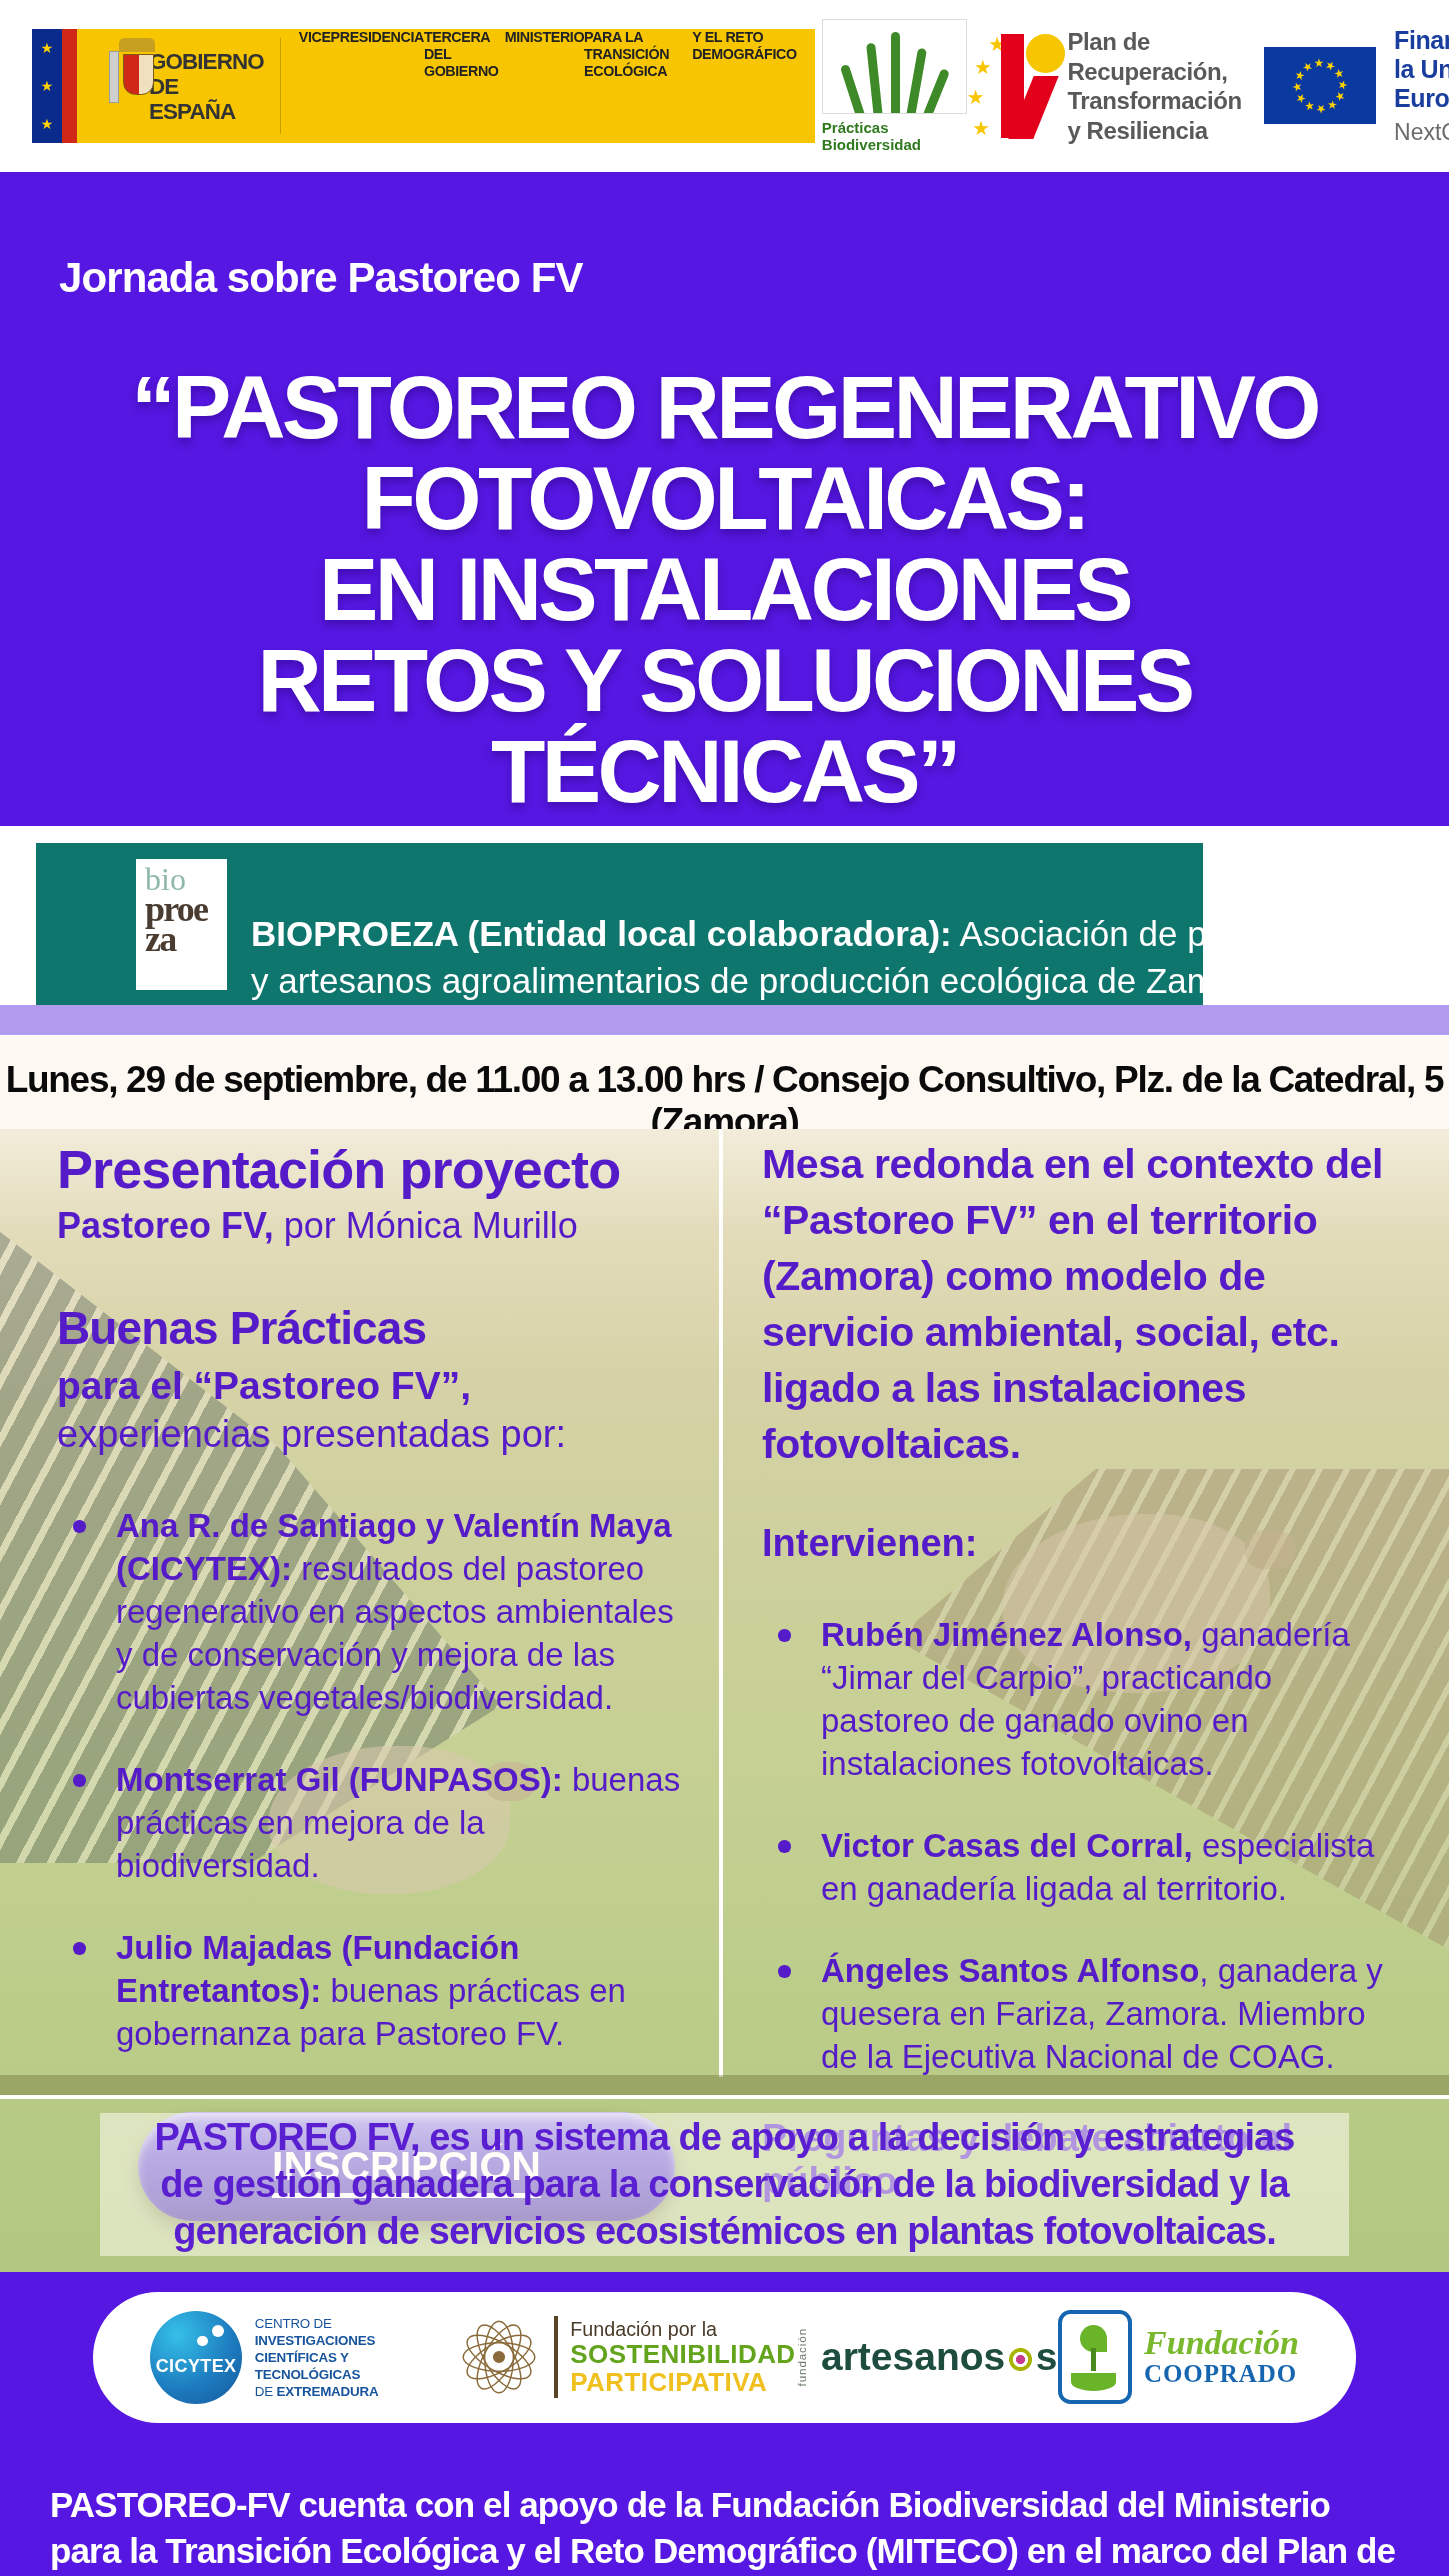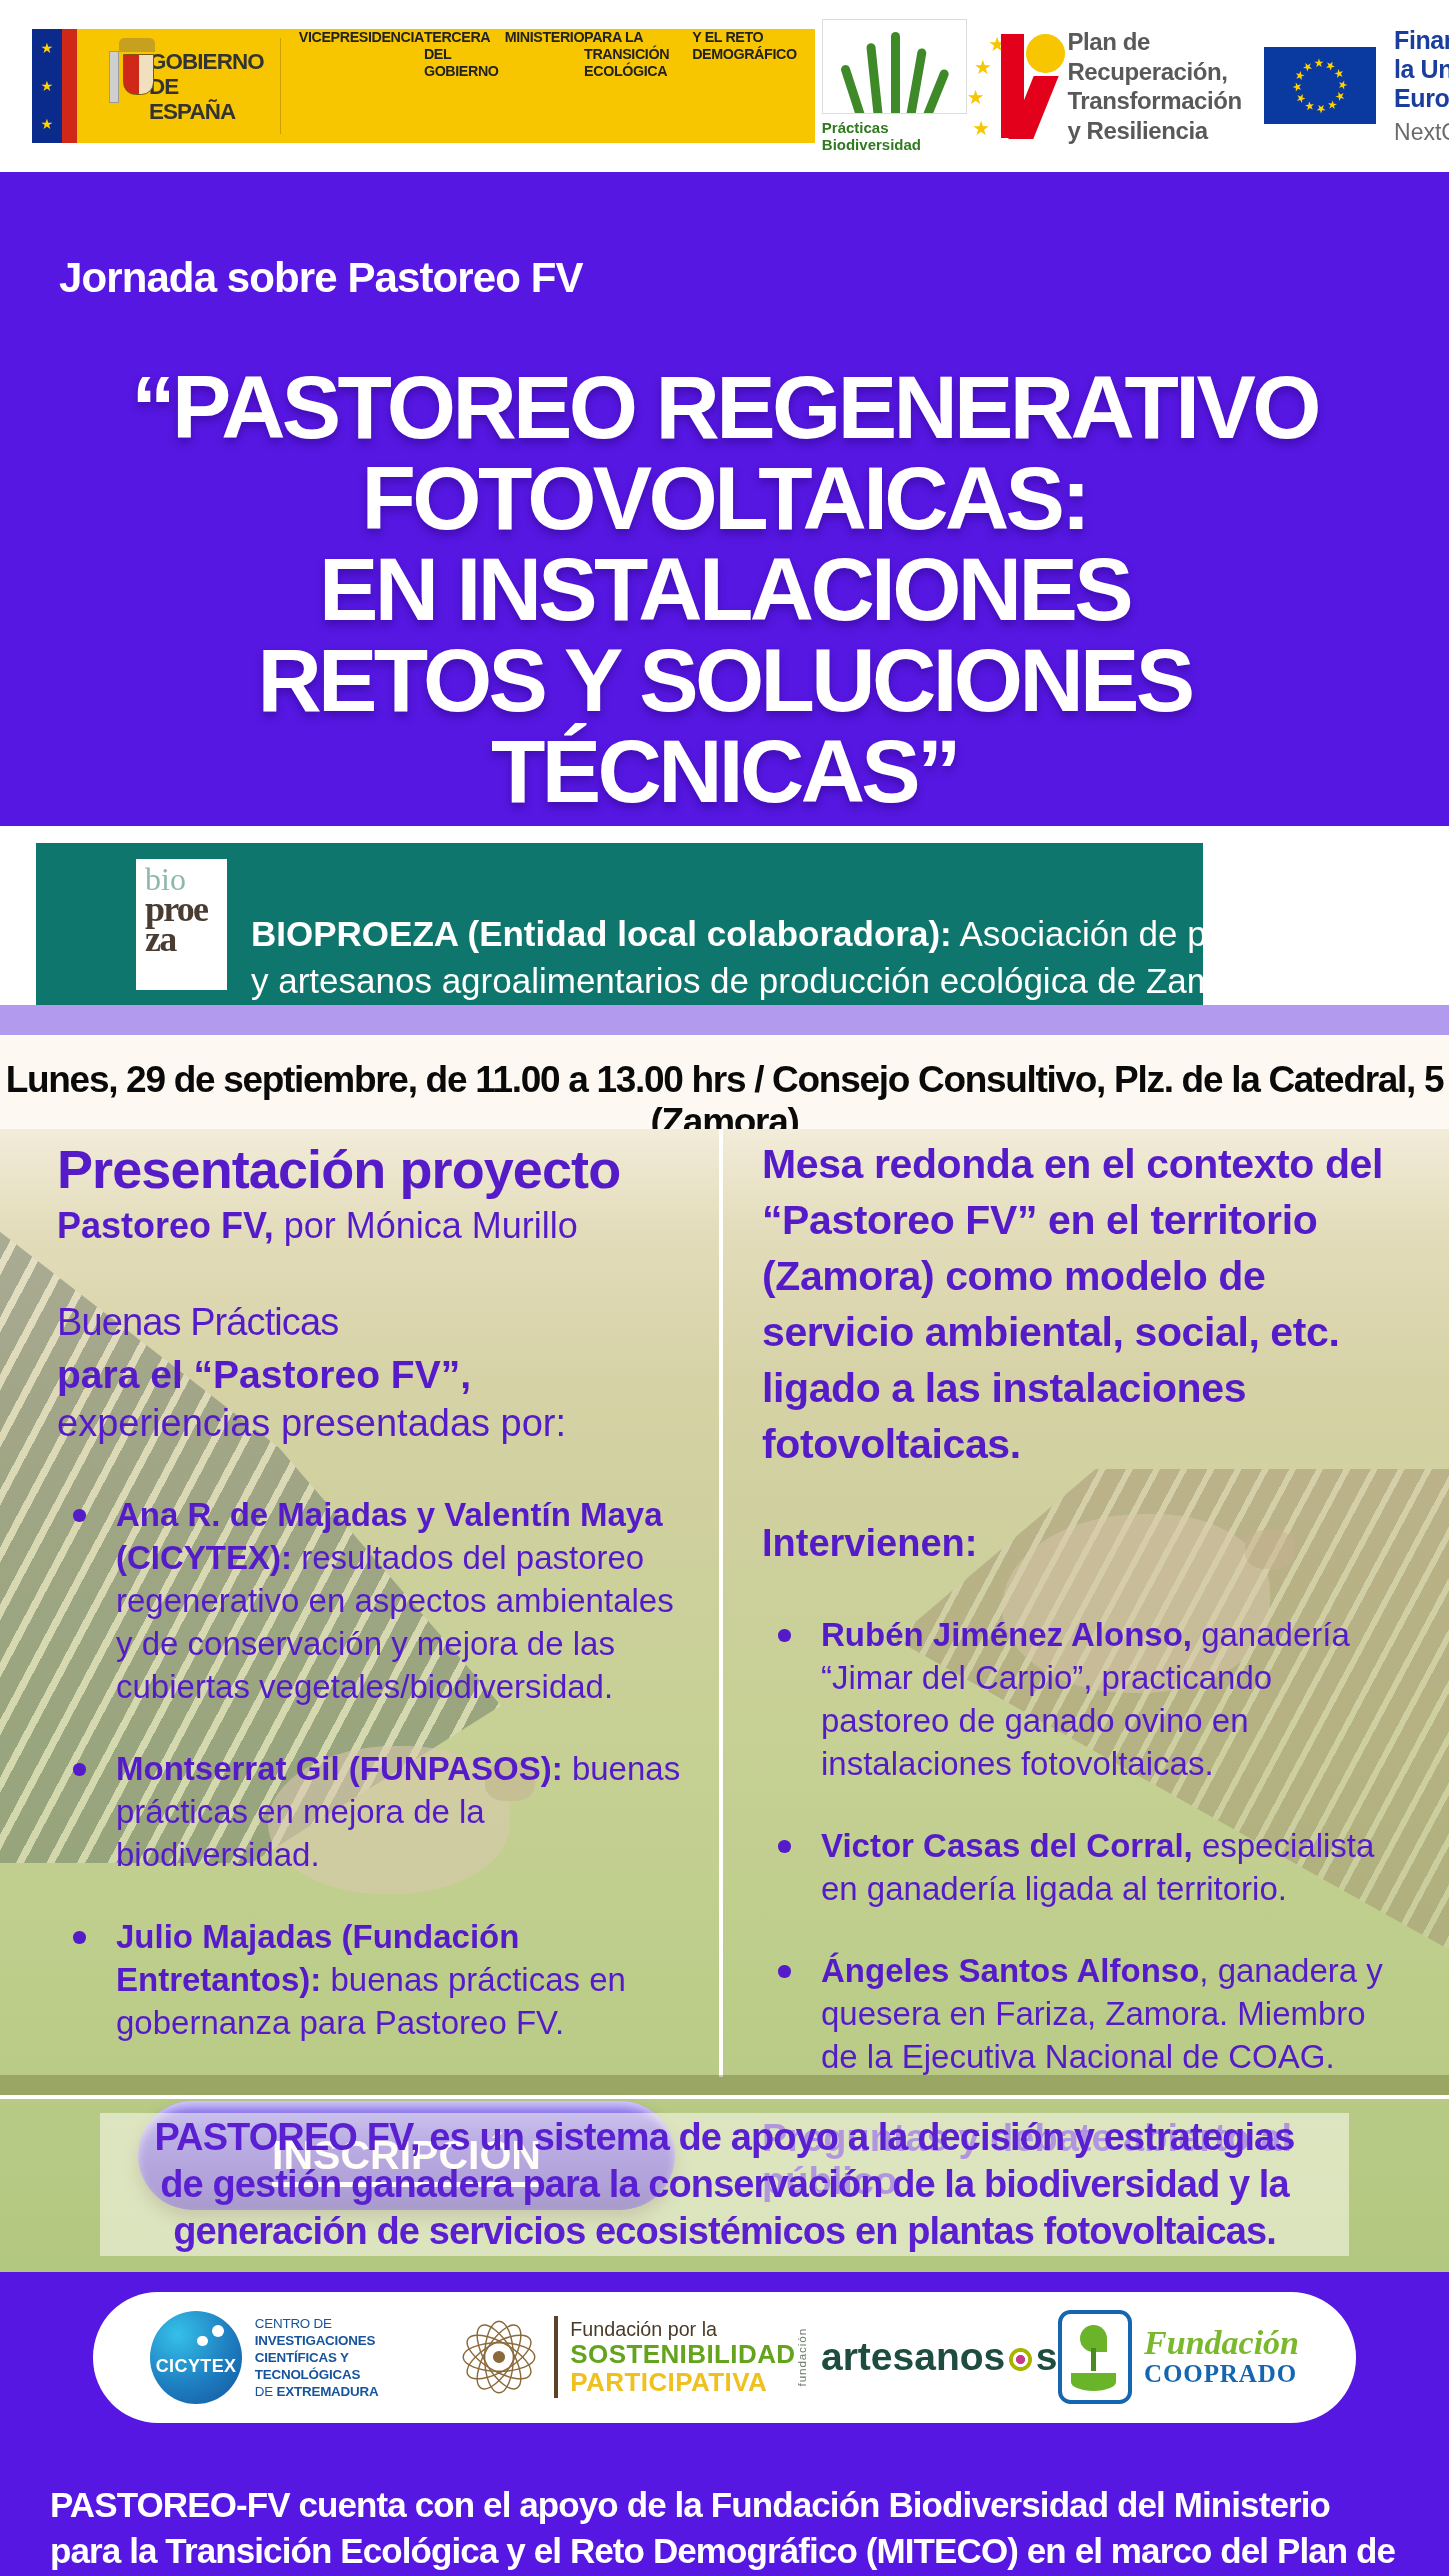--- a/index.html
+++ b/index.html
@@ -72,21 +72,21 @@
   .sheep.s1{left:268px;top:617px;width:242px;height:148px;}
   .sheep.s2{left:1002px;top:385px;width:268px;height:179px;opacity:.45;}
   .sheep .head{position:absolute;right:-25px;top:16px;width:50px;height:39px;background:#cbb folds;background:#c9b294;border-radius:40%;}
   .vline{position:absolute;left:719px;top:0;width:3.6px;height:948px;background:#fff;}
   .col{position:absolute;top:0;color:#551bc9;}
   .colL{left:57px;width:626px;}
   .colR{left:762px;width:631px;}
   .h1{font-size:54px;font-weight:bold;letter-spacing:-0.9px;margin:9px 0 1.8px;}
   .sub{font-size:36px;line-height:47px;margin:0 0 7.2px;}
   .sub b{font-weight:bold;}
-  .h2{font-size:38px;font-weight:normal;letter-spacing:-0.9px;margin:52px 0 4px;}
+  .h2{font-size:46px;font-weight:bold;letter-spacing:-0.9px;margin:52px 0 4px;}
   .h2b{font-size:39px;font-weight:bold;margin:9px 0 0;}
   .h2c{font-size:38px;margin:5.4px 0 0;}
   ul.blist{list-style:none;margin:48px 0 0;padding:0;}
   ul.blist li{position:relative;padding-left:59px;font-size:33px;line-height:43px;margin-bottom:39px;}
   ul.blist li::before{content:"";position:absolute;left:16px;top:16px;width:12.5px;height:12.5px;border-radius:50%;background:#551bc9;}
   ul.blist b{font-weight:bold;}
   .intro{font-size:41px;line-height:56px;font-weight:bold;letter-spacing:-0.4px;margin:7.2px 0 0;}
   .interv{font-size:38px;font-weight:bold;margin:50px 0 0;}
   .closing{font-size:38px;font-weight:bold;margin:9px 0 0;}
   .btn{position:relative;display:block;margin:57px 0 0 81px;width:537px;height:109px;border:none;cursor:pointer;
@@ -253,21 +253,21 @@
       </div>
     <div class="vline"></div>
 
     <div class="col colL">
       <div class="h1">Presentación proyecto</div>
       <p class="sub"><b>Pastoreo FV,</b><span> por Mónica Murillo</span></p>
       <div class="h2">Buenas Prácticas</div>
       <div class="h2b">para el “Pastoreo FV”,</div>
       <div class="h2c">experiencias presentadas por:</div>
       <ul class="blist">
-        <li><b>Ana R. de Majadas y Valentín Maya (CICYTEX):</b><span> resultados del pastoreo regenerativo en aspectos ambientales y de conservación y mejora de las cubiertas vegetales/biodiversidad.</span></li>
+        <li><b>Ana R. de Santiago y Valentín Maya (CICYTEX):</b><span> resultados del pastoreo regenerativo en aspectos ambientales y de conservación y mejora de las cubiertas vegetales/biodiversidad.</span></li>
         <li><b>Montserrat Gil (FUNPASOS):</b><span> buenas prácticas en mejora de la biodiversidad.</span></li>
         <li><b>Julio Majadas (Fundación Entretantos):</b><span> buenas prácticas en gobernanza para Pastoreo FV.</span></li>
       </ul>
       <button class="btn"><span>INSCRIPCIÓN</span></button>
     </div>
 
     <div class="col colR">
       <p class="intro">Mesa redonda en el contexto del “Pastoreo FV” en el territorio (Zamora) como modelo de servicio ambiental, social, etc. ligado a las instalaciones fotovoltaicas.</p>
       <div class="interv">Intervienen:</div>
       <ul class="blist">

